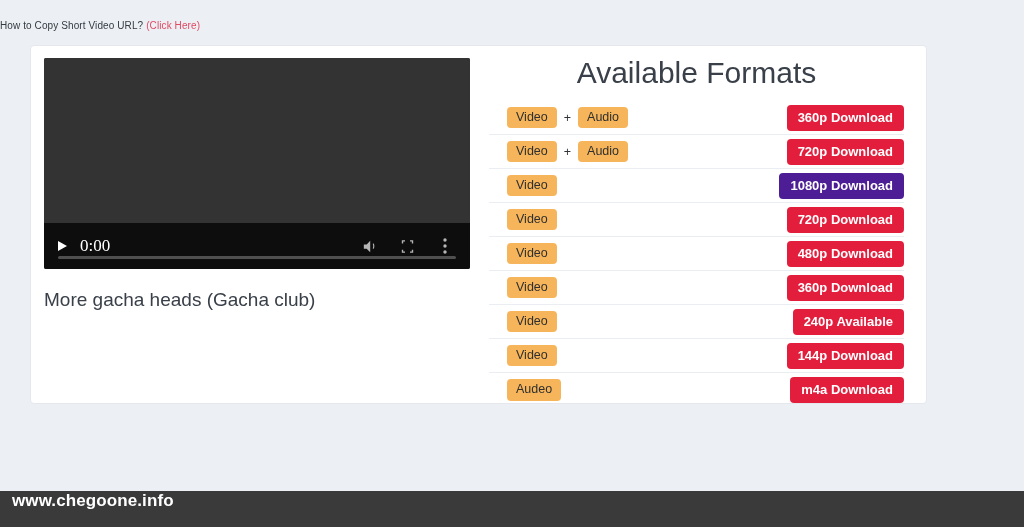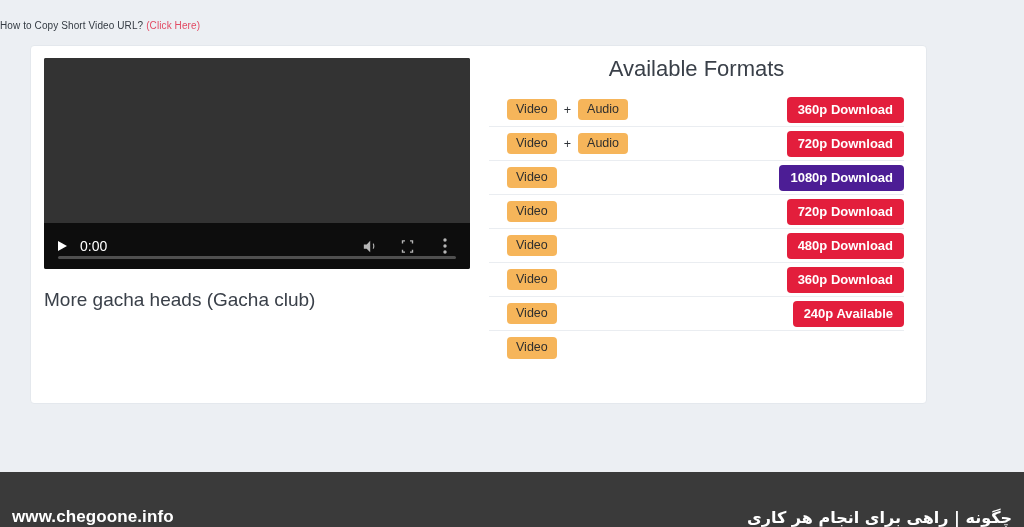--- a/index.html
+++ b/index.html
@@ -83,22 +83,22 @@
     height: 0;
     border-left: 9px solid #ffffff;
     border-top: 5.5px solid transparent;
     border-bottom: 5.5px solid transparent;
     margin-right: 13px;
     cursor: pointer;
   }
 
   .ctrl-time {
     color: #ffffff;
-    font-size: 14px;
-    font-family: Liberation Sans, sans-serif;
+    font-size: 17px;
+    font-family: Liberation Serif, serif;
   }
 
   .ctrl-icon {
     width: 22px;
     height: 22px;
     margin-left: 16px;
     display: flex;
     align-items: center;
     justify-content: center;
     cursor: pointer;
@@ -131,21 +131,21 @@
   }
 
   
   .formats-col {
     flex: 1;
     padding: 10px 22px 0 18px;
   }
 
   .formats-heading {
     text-align: center;
-    font-size: 22px;
+    font-size: 30px;
     font-weight: normal;
     color: #3a4049;
     margin-bottom: 11px;
   }
 
   .format-row {
     display: flex;
     align-items: center;
     height: 34px;
     border-bottom: 1px solid #eaedf1;
@@ -191,24 +191,24 @@
     white-space: nowrap;
     font-family: "Liberation Sans", sans-serif;
   }
 
   
   .footer {
     position: absolute;
     left: 0;
     right: 0;
     bottom: 0;
-    height: 55px;
+    height: 36px;
     background: #3a3a3a;
     display: flex;
-    align-items: flex-end;
+    align-items: flex-start;
     justify-content: space-between;
     padding: 0 12px;
   }
 
   .footer-site {
     color: #ffffff;
     font-size: 17px;
     font-weight: bold;
     letter-spacing: 0.1px;
   }
@@ -326,21 +326,28 @@
             <span class="tag" style="background: rgb(246, 181, 90);">Video</span>
           </div>
           <div class="row-spacer"></div>
           <button class="dl-btn" style="background: rgb(227, 30, 60);">240p Available</button>
         </div>
         <div class="format-row">
           <div class="tag-group">
             <span class="tag" style="background: rgb(246, 181, 90);">Video</span>
           </div>
           <div class="row-spacer"></div>
+          <button class="dl-btn" style="background: rgb(227, 30, 60);">144p Download</button>
+        </div>
+        <div class="format-row">
+          <div class="tag-group">
+            <span class="tag" style="background: rgb(246, 181, 90);">Audeo</span>
+          </div>
+          <div class="row-spacer"></div>
+          <button class="dl-btn" style="background: rgb(227, 30, 60);">m4a Download</button>
         </div>
       </div>
   </div>
 </div>
 
 <div class="footer">
   <div class="footer-site">www.chegoone.info</div>
-  <div class="footer-slogan">چگونه | راهی برای انجام هر کاری</div>
 </div>
 
 </body></html>

